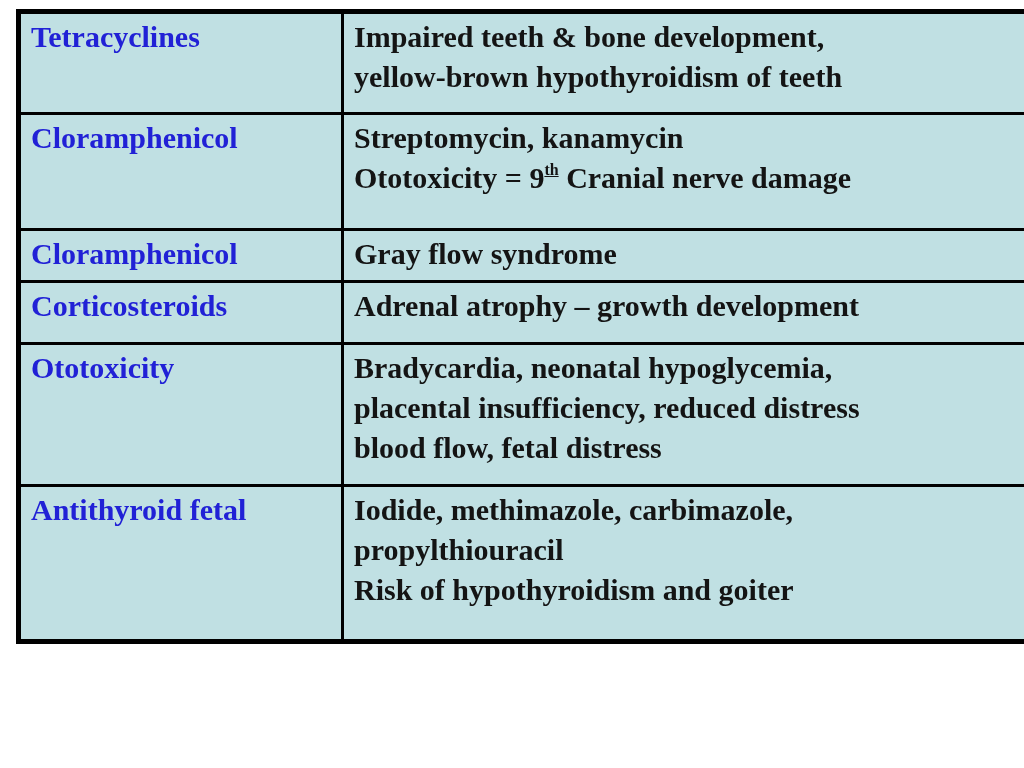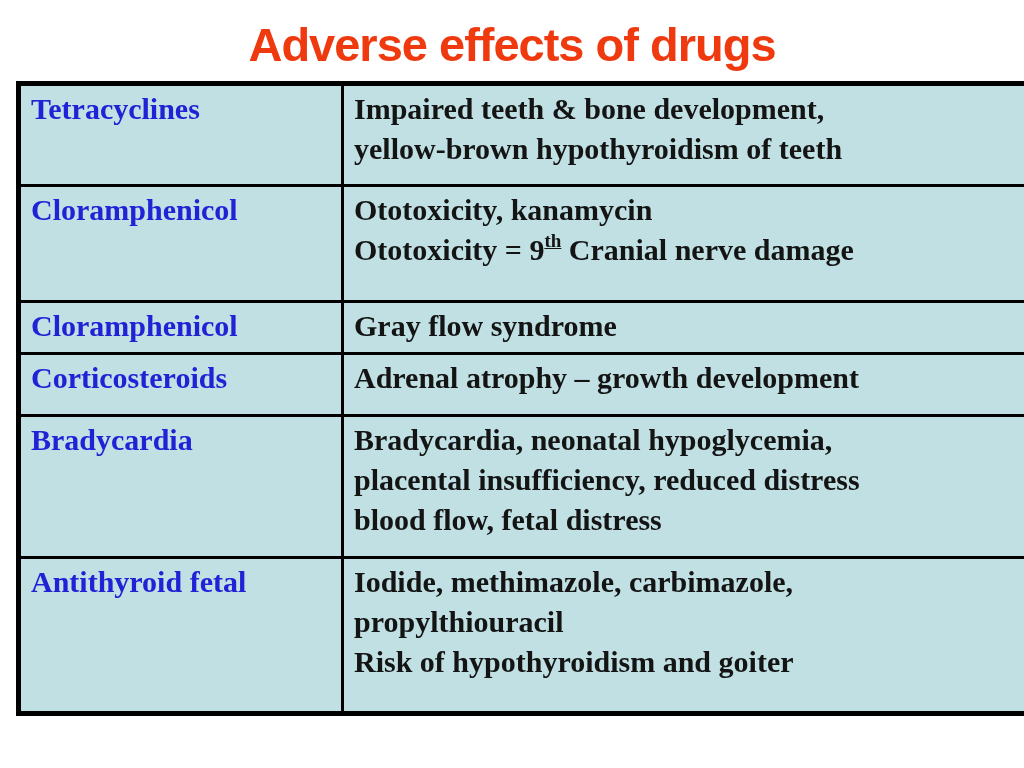--- a/index.html
+++ b/index.html
@@ -50,52 +50,51 @@
     color: var(--text-color, #141414);
   }
   tr.r0 { height: 102px; }
   tr.r1 { height: 116px; }
   tr.r2 { height: 52px; }
   tr.r3 { height: 62px; }
   tr.r4 { height: 142px; }
   tr.r5 { height: 156px; }
   .effect-line { white-space: nowrap; }
   sup.sup {
-    font-size: 19px;
+    font-size: 16px;
     line-height: 0;
     vertical-align: 13px;
     text-decoration: underline;
   }
 </style>
 </head>
 <body>
 
 <div class="slide">
 
-  <div class="slide-title">Adverse effects of drugs</div>
 
   <table class="adverse-table">
     <tbody>
 
       <tr class="r0">
         <td class="drug-cell">
           <span>Tetracyclines</span>
         </td>
         <td class="effect-cell">
           <div class="effect-line">Impaired teeth &amp; bone development,</div>
           <div class="effect-line">yellow-brown hypothyroidism of teeth</div>
         </td>
       </tr>
 
       <tr class="r1">
         <td class="drug-cell">
           <span>Cloramphenicol</span>
         </td>
         <td class="effect-cell">
-          <div class="effect-line">Ototoxicity, kanamycin</div>
+          <div class="effect-line">Streptomycin, kanamycin</div>
           <div class="effect-line"><span>Ototoxicity = 9</span><sup class="sup">th</sup><span> Cranial nerve damage</span></div>
         </td>
       </tr>
 
       <tr class="r2">
         <td class="drug-cell">
           <span>Cloramphenicol</span>
         </td>
         <td class="effect-cell">
           <div class="effect-line">Gray flow syndrome</div>
@@ -106,21 +105,21 @@
         <td class="drug-cell">
           <span>Corticosteroids</span>
         </td>
         <td class="effect-cell">
           <div class="effect-line">Adrenal atrophy – growth development</div>
         </td>
       </tr>
 
       <tr class="r4">
         <td class="drug-cell">
-          <span>Bradycardia</span>
+          <span>Ototoxicity</span>
         </td>
         <td class="effect-cell">
           <div class="effect-line">Bradycardia, neonatal hypoglycemia,</div>
           <div class="effect-line">placental insufficiency, reduced distress</div>
           <div class="effect-line">blood flow, fetal distress</div>
         </td>
       </tr>
 
       <tr class="r5">
         <td class="drug-cell">

